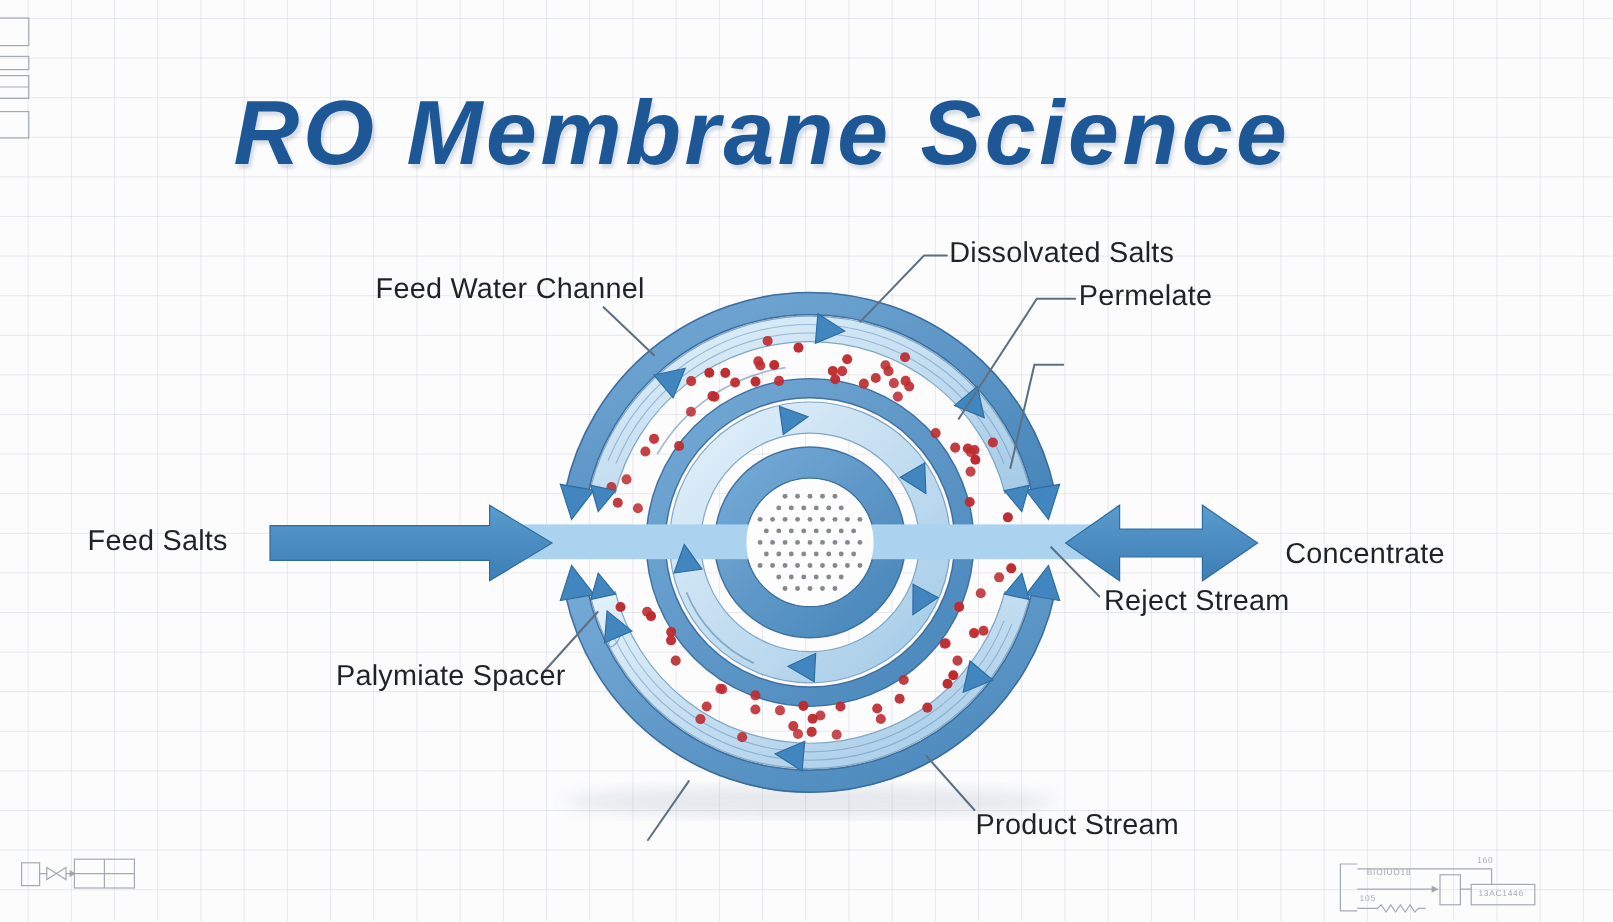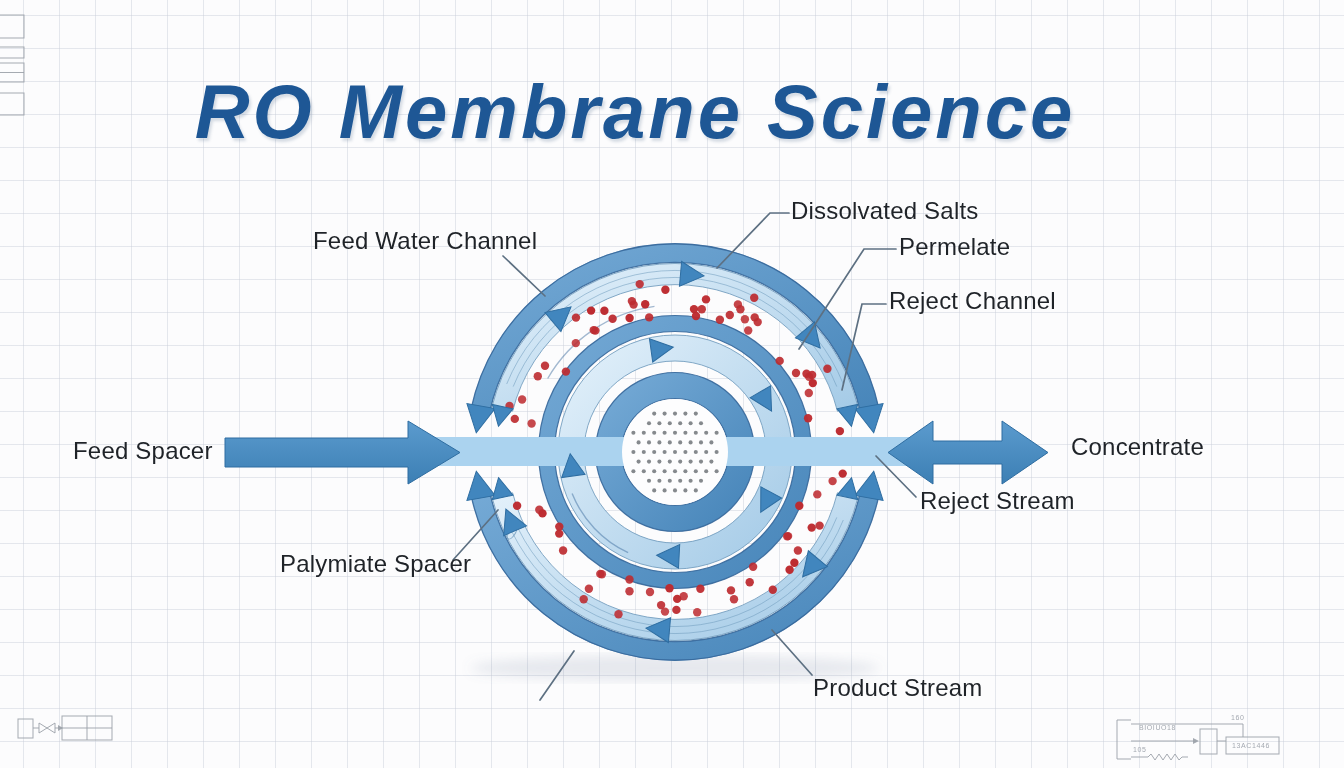--- a/index.html
+++ b/index.html
@@ -306,23 +306,22 @@
         <rect x="1226" y="737" width="53" height="17" stroke="#9ba1a9" stroke-width="1" fill="none" opacity="0.9"></rect>
         <path d="M1131 757 L1148 757 l3 -3 l4 6 l4 -6 l4 6 l4 -6 l4 6 l4 -6 l4 6 l3 -3 l6 0" stroke="#9ba1a9" stroke-width="1" fill="none" opacity="0.9"></path>
       </g>
     </svg>
 
   <div class="title">RO Membrane Science</div>
 
   <div class="label" style="left:313px;top:227px">Feed Water Channel</div>
   <div class="label" style="left:791px;top:197px">Dissolvated Salts</div>
   <div class="label" style="left:899px;top:233px">Permelate</div>
-  <div class="label" style="left:889px;top:287px">Reject Channel</div>
-  <div class="label" style="left:73px;top:437px">Feed Spacer</div>
-  <div class="label" style="left:1071px;top:433px">Concentrate</div>
+  <div class="label" style="left:73px;top:437px">Feed Salts</div>
+  <div class="label" style="left:1071px;top:448px">Concentrate</div>
   <div class="label" style="left:920px;top:487px">Reject Stream</div>
   <div class="label" style="left:280px;top:550px">Palymiate Spacer</div>
   <div class="label" style="left:813px;top:674px">Product Stream</div>
 
   <div class="tiny" style="left:1139px;top:724px">BIOIUO18</div>
   <div class="tiny" style="left:1133px;top:746px">105</div>
   <div class="tiny" style="left:1231px;top:714px">160</div>
   <div class="tiny" style="left:1232px;top:742px">13AC1446</div>
 
 </div>

